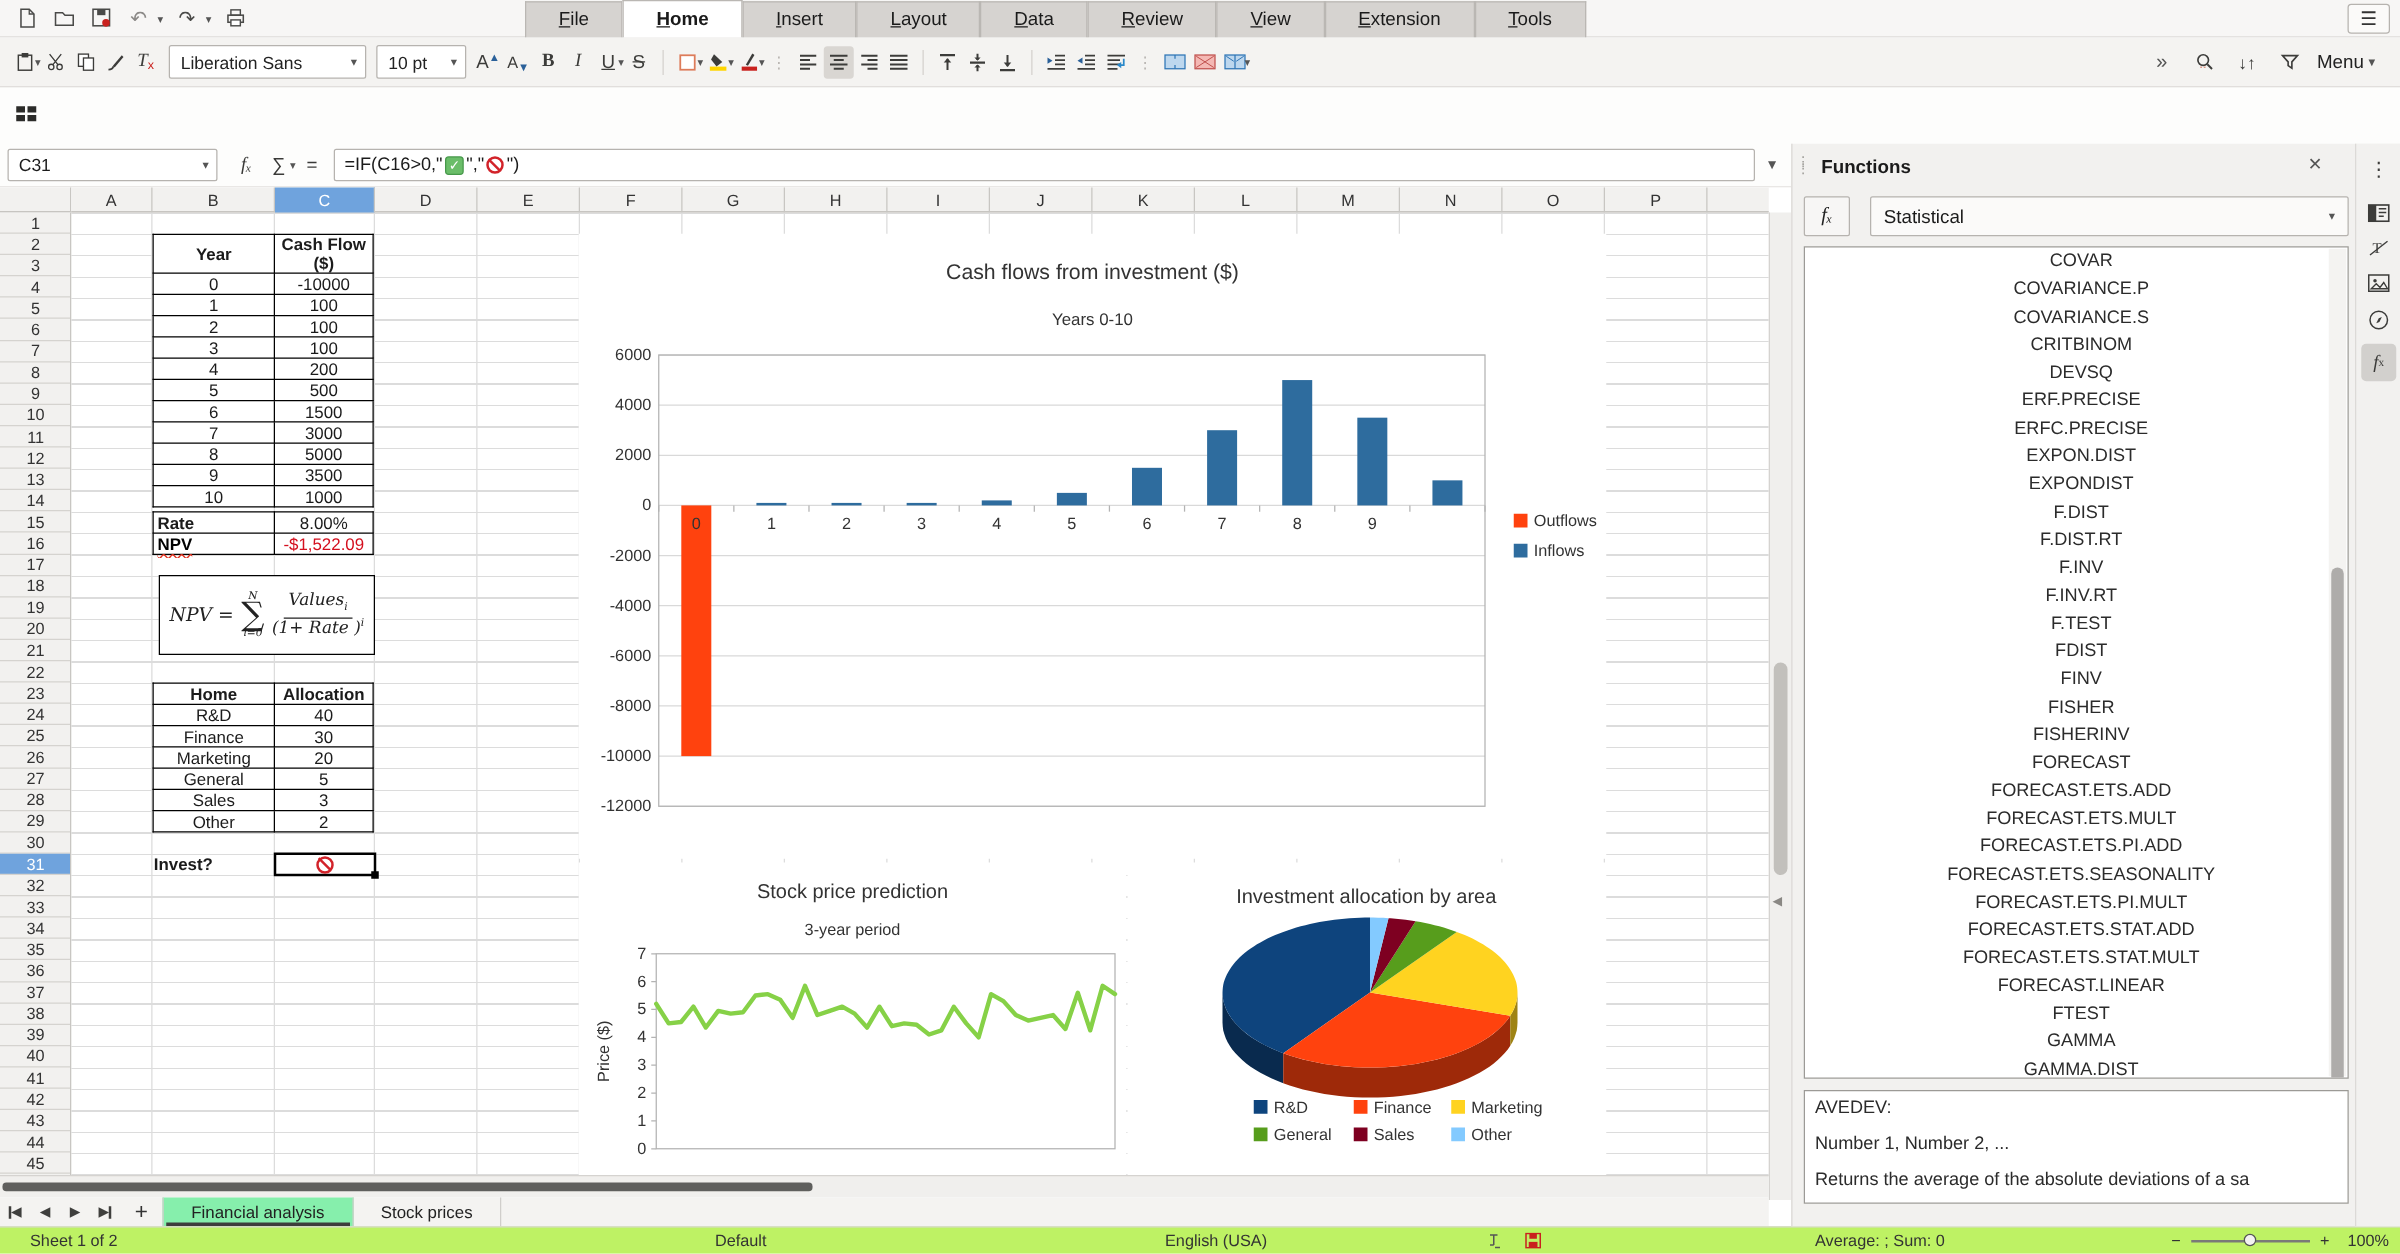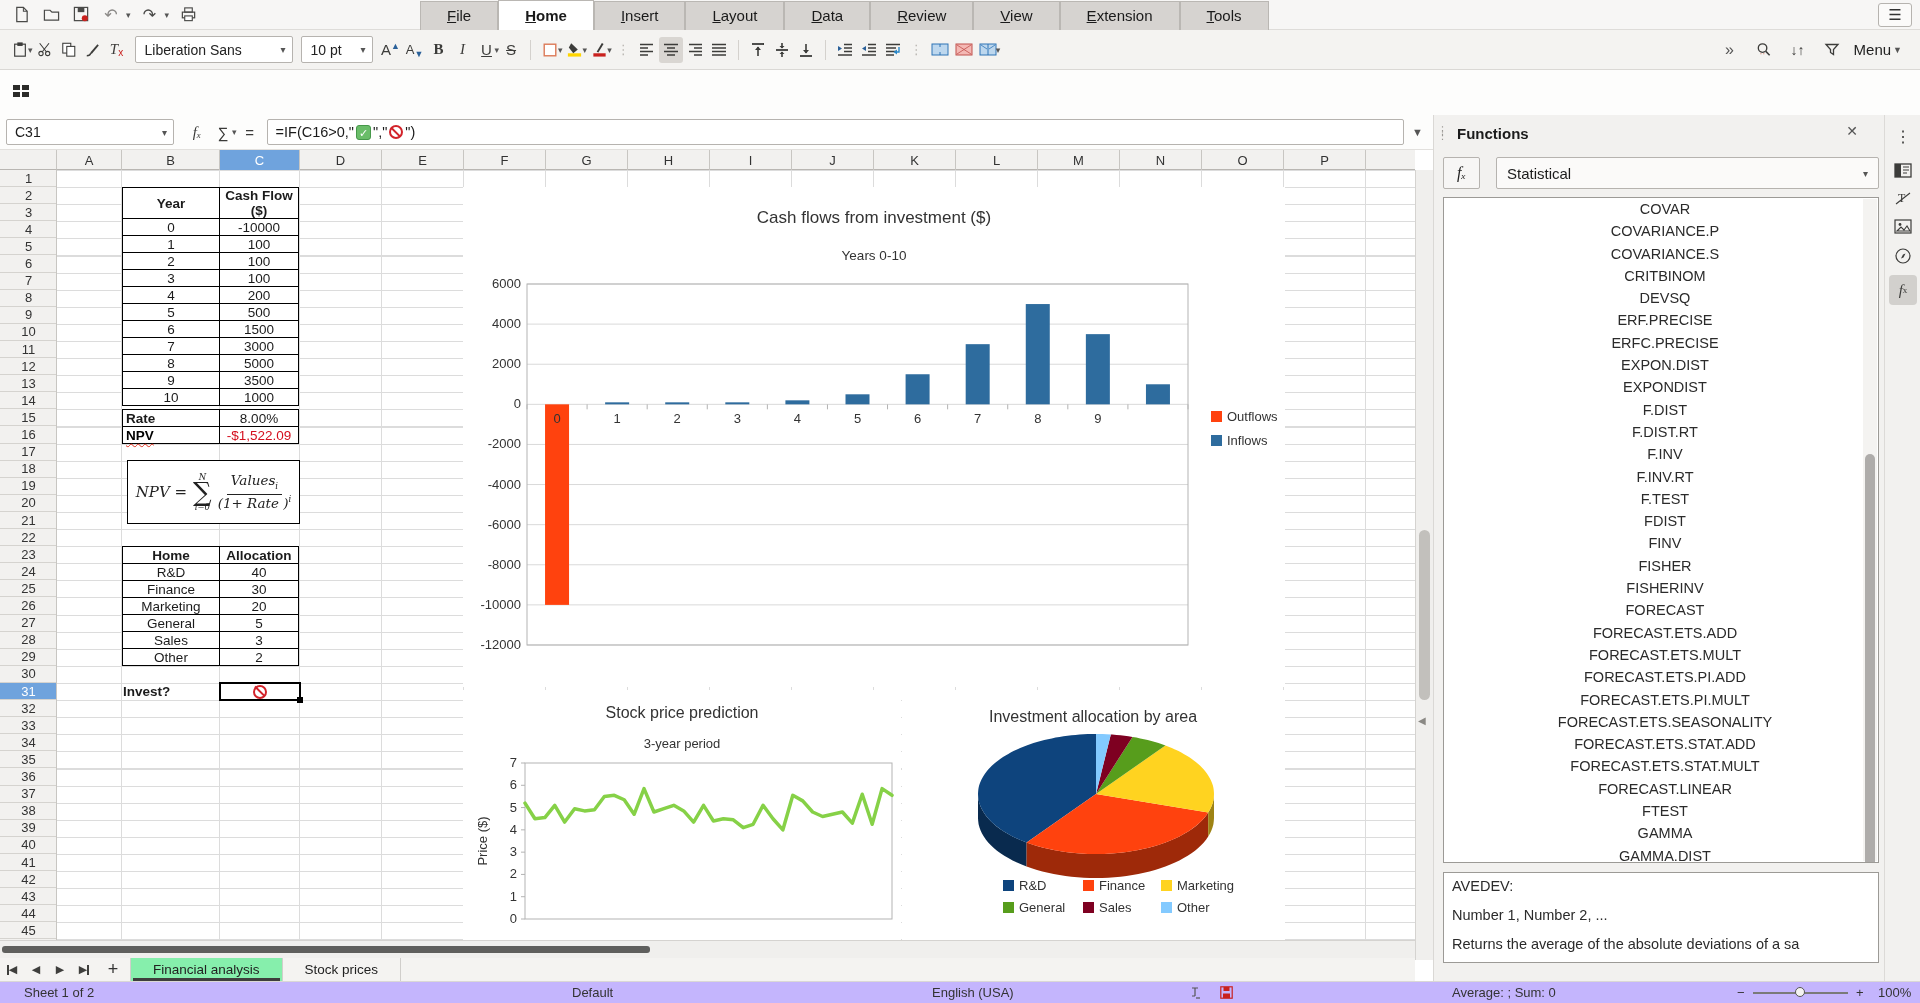--- a/index.html
+++ b/index.html
@@ -92,21 +92,21 @@
   
   #tabbar { position:absolute; top:958px; left:0; width:1415px; height:23px; background:#f4f3f1; display:flex; align-items:stretch; }
   .nav { width:24px; display:flex; align-items:center; justify-content:center; color:#3f3f3d; font-size:11px; }
   .nav .bar { display:inline-block; width:2px; height:10px; background:#3f3f3d; }
   #addSheet { width:34px; display:flex; align-items:center; justify-content:center; font-size:18px; color:#333; }
   .stab { padding:0 22px; display:flex; align-items:center; font-size:13.5px; color:#222; border-right:1px solid #d0cecb; position:relative; }
   .stab.active { background:#86efac; border-left:1px solid #d0cecb; }
   .stab.active::after { content:""; position:absolute; left:2px; right:2px; bottom:0; height:3px; background:#3e3e3c; }
 
   
-  #statusbar { position:absolute; top:981px; left:0; width:1920px; height:22px; background:#c4b5fd; border-top:1px solid #dad8d5; font-size:13px; color:#333; }
+  #statusbar { position:absolute; top:981px; left:0; width:1920px; height:22px; background:#bef264; border-top:1px solid #dad8d5; font-size:13px; color:#333; }
   #statusbar .s { position:absolute; top:3px; }
   #zoomTrack { position:absolute; left:1753px; top:10px; width:95px; height:2px; background:#7a7a78; }
   #zoomKnob { position:absolute; left:1795px; top:5px; width:10px; height:10px; border:1.5px solid #555; border-radius:50%; background:#f4f3f1; }
   .sbicon { position:absolute; top:4px; }
 
   
   #panel { position:absolute; top:115px; left:1433px; width:487px; height:866px; background:#f2f1ef; border-left:1px solid #dad8d5; }
   #panelHead { position:absolute; left:0; top:0; width:100%; height:36px; display:flex; align-items:center; }
   #dragDots { color:#9a9894; font-size:11px; letter-spacing:1px; margin-left:3px; line-height:0.5; }
   #panelTitle { font-weight:bold; font-size:15px; margin-left:8px; }
@@ -763,22 +763,22 @@
         <div class="fnItem">F.INV.RT</div>
         <div class="fnItem">F.TEST</div>
         <div class="fnItem">FDIST</div>
         <div class="fnItem">FINV</div>
         <div class="fnItem">FISHER</div>
         <div class="fnItem">FISHERINV</div>
         <div class="fnItem">FORECAST</div>
         <div class="fnItem">FORECAST.ETS.ADD</div>
         <div class="fnItem">FORECAST.ETS.MULT</div>
         <div class="fnItem">FORECAST.ETS.PI.ADD</div>
+        <div class="fnItem">FORECAST.ETS.SEASONALITY</div>
         <div class="fnItem">FORECAST.ETS.PI.MULT</div>
-        <div class="fnItem">FORECAST.ETS.SEASONALITY</div>
         <div class="fnItem">FORECAST.ETS.STAT.ADD</div>
         <div class="fnItem">FORECAST.ETS.STAT.MULT</div>
         <div class="fnItem">FORECAST.LINEAR</div>
         <div class="fnItem">FTEST</div>
         <div class="fnItem">GAMMA</div>
         <div class="fnItem">GAMMA.DIST</div>
       </div>
     <div id="fnScroll">
         <div id="fnThumb"></div>
       </div>

